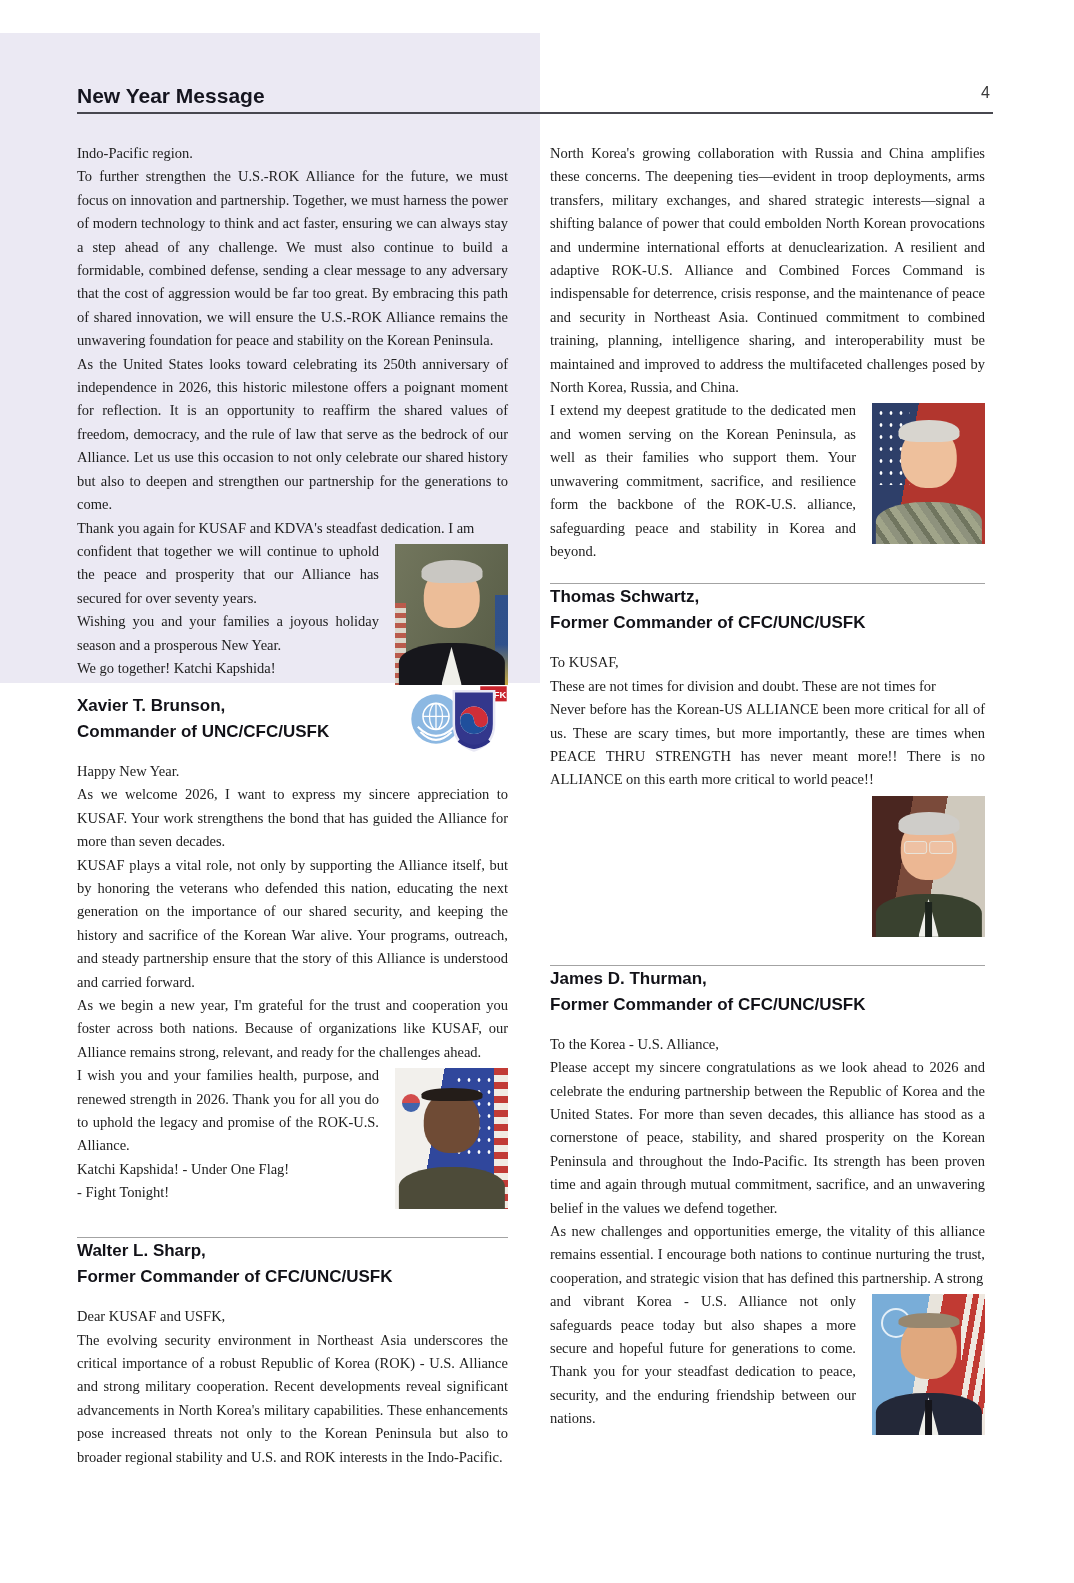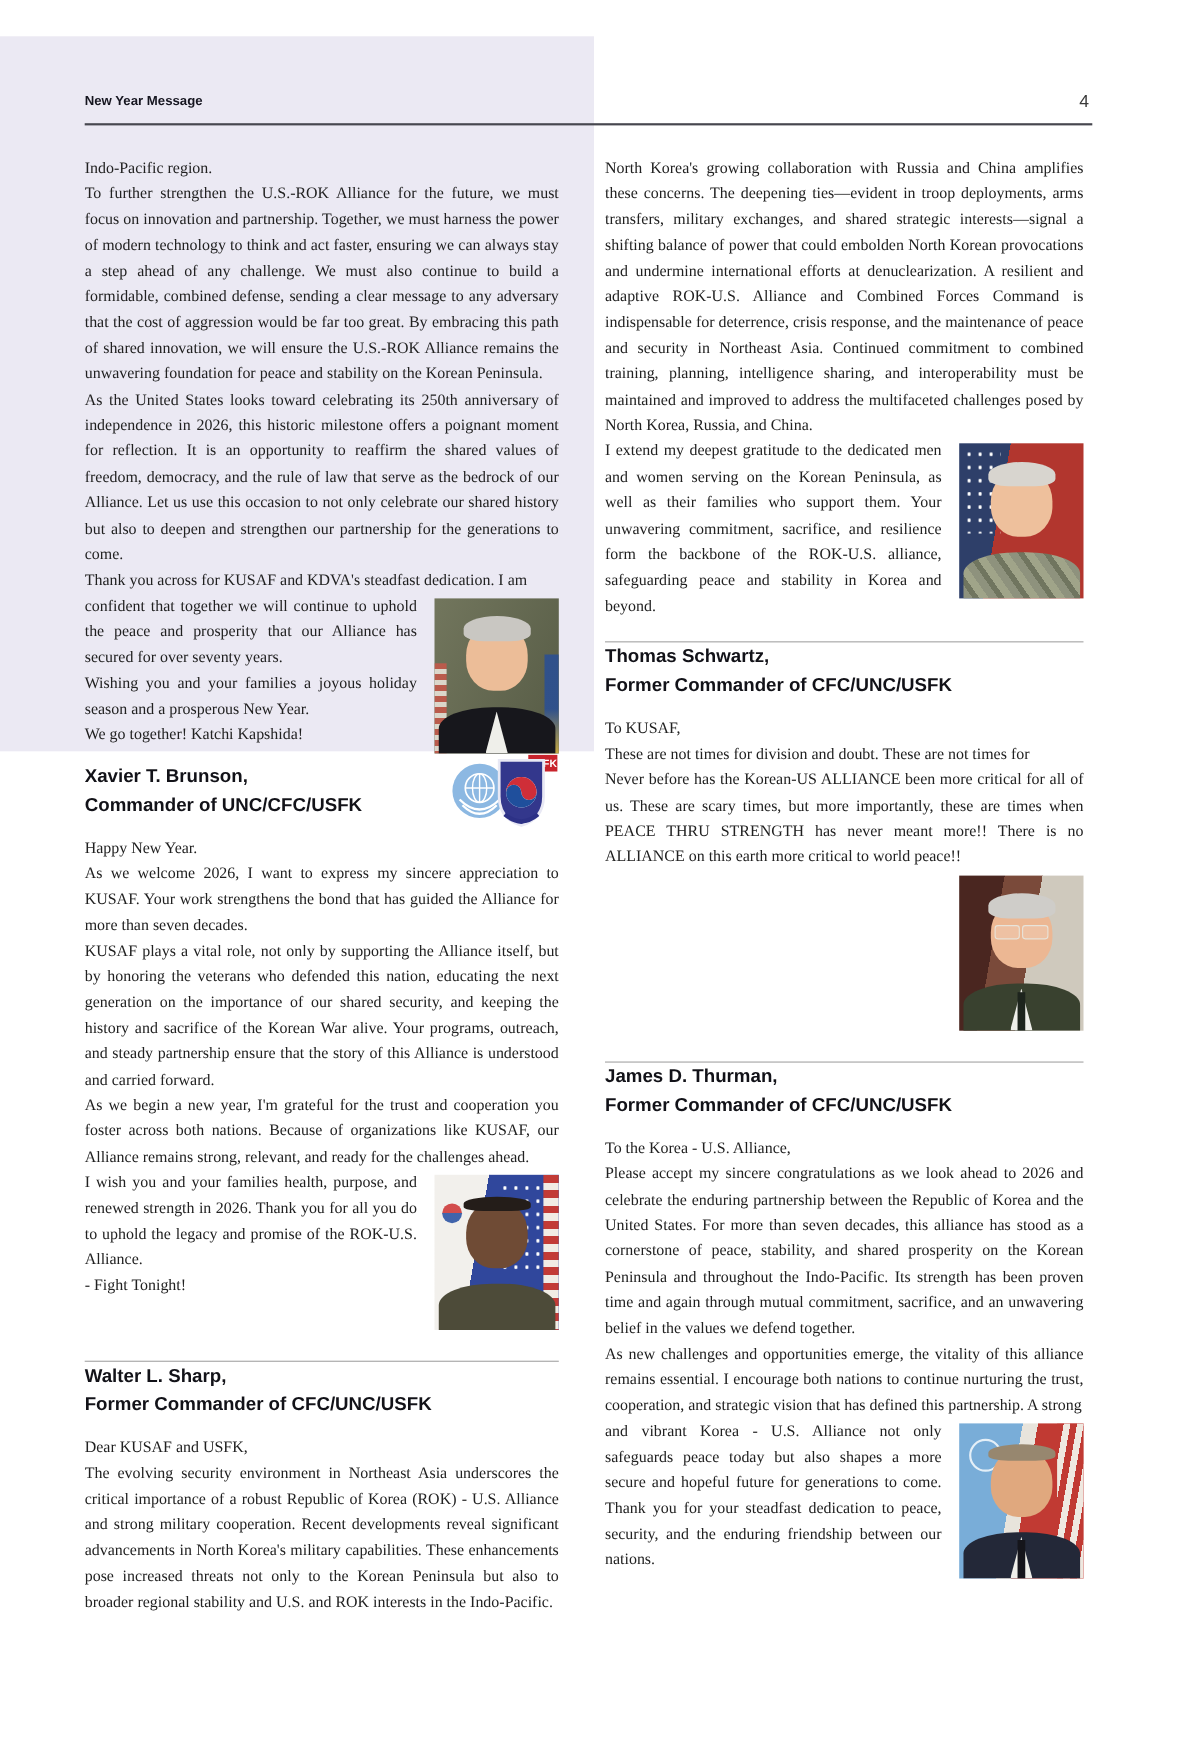--- a/index.html
+++ b/index.html
@@ -2,21 +2,21 @@
 <html><head>
 <meta charset="utf-8">
 <style>
   html,body{margin:0;padding:0;background:#fff;}
   .page{position:relative;width:1074px;height:1583px;background:#ffffff;overflow:hidden;
         font-family:"Liberation Serif", serif;color:#212121;}
   .lavender{position:absolute;left:0;top:33px;width:540px;height:650px;background:#ebe9f3;z-index:0;}
 
   
   .hdr-title{position:absolute;left:77px;top:84px;font-family:"Liberation Sans",sans-serif;
-             font-weight:bold;font-size:12px;color:#15151f;z-index:2;}
+             font-weight:bold;font-size:21px;color:#15151f;z-index:2;}
   .hdr-page-num{position:absolute;right:84px;top:84px;font-family:"Liberation Sans",sans-serif;
                 font-size:16px;color:#3a3a3a;z-index:2;}
   .hdr-rule{position:absolute;left:77px;top:112px;width:916px;height:2px;background:#47474f;z-index:2;}
 
   
   .col{position:absolute;top:142px;z-index:1;font-size:14.5px;line-height:23.4px;text-align:justify;}
   .col-left{left:77px;width:431px;}
   .col-right{left:550px;width:435px;}
   .para{margin:0;}
   .msg::after{content:"";display:block;clear:both;}
@@ -88,21 +88,21 @@
   <div class="hdr-page-num">4</div>
   <div class="hdr-rule"></div>
 
   <main class="col col-left">
 
     <section class="msg">
       <div class="paras">
           <p class="para">Indo-Pacific region.</p>
           <p class="para">To further strengthen the U.S.-ROK Alliance for the future, we must focus on innovation and partnership. Together, we must harness the power of modern technology to think and act faster, ensuring we can always stay a step ahead of any challenge. We must also continue to build a formidable, combined defense, sending a clear message to any adversary that the cost of aggression would be far too great. By embracing this path of shared innovation, we will ensure the U.S.-ROK Alliance remains the unwavering foundation for peace and stability on the Korean Peninsula.</p>
           <p class="para">As the United States looks toward celebrating its 250th anniversary of independence in 2026, this historic milestone offers a poignant moment for reflection. It is an opportunity to reaffirm the shared values of freedom, democracy, and the rule of law that serve as the bedrock of our Alliance. Let us use this occasion to not only celebrate our shared history but also to deepen and strengthen our partnership for the generations to come.</p>
-          <p class="para">Thank you across for KUSAF and KDVA's steadfast dedication. I am</p>
+          <p class="para">Thank you again for KUSAF and KDVA's steadfast dedication. I am</p>
         </div>
       <figure class="photo p1">
         <span class="sl"></span>
         <span class="sr"></span>
         <span class="hair"></span>
         <span class="head"></span>
         <span class="torso"></span>
         <span class="shirt"></span>
       </figure>
       <div class="paras">
@@ -148,20 +148,21 @@
       <figure class="photo p2">
         <span class="stars"></span>
         <span class="sr"></span>
         <span class="kflag"></span>
         <span class="hair"></span>
         <span class="head"></span>
         <span class="torso"></span>
       </figure>
       <div class="paras">
           <p class="para">I wish you and your families health, purpose, and renewed strength in 2026. Thank you for all you do to uphold the legacy and promise of the ROK-U.S. Alliance.</p>
+          <p class="para">Katchi Kapshida!  - Under One Flag!</p>
           <p class="para"> - Fight Tonight!</p>
         </div>
     </section>
 
     <hr class="divider">
 
     <section class="msg section">
       <h2 class="sec-head">
         <span class="head-line">Walter L. Sharp,</span>
         <span class="head-line">Former Commander of CFC/UNC/USFK</span>

